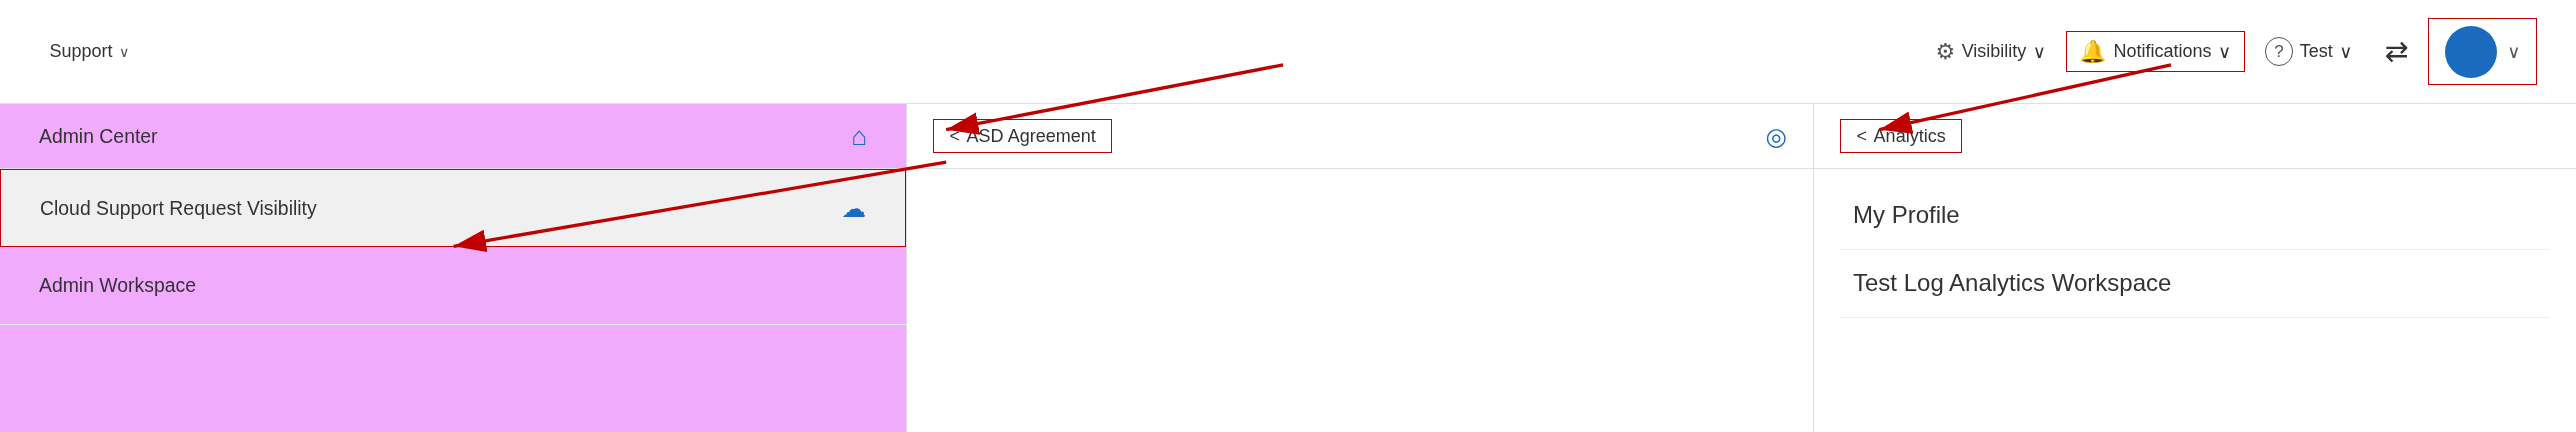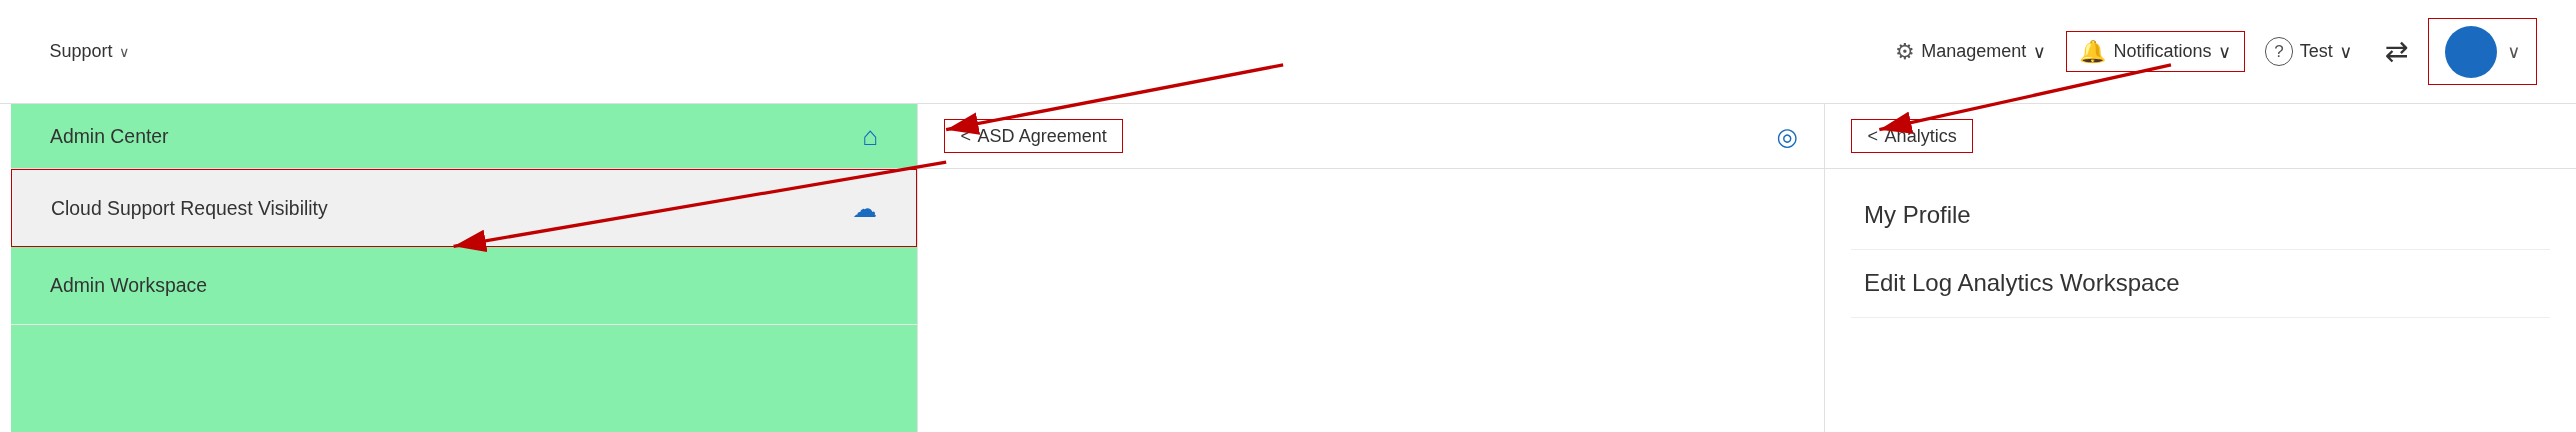--- a/index.html
+++ b/index.html
@@ -98,23 +98,22 @@
 
     
     .main-content {
       display: flex;
       height: 329px;
     }
 
     
     .left-panel {
       width: 907px;
-      background: #86efac;
+      background: #f0abfc;
       border-right: 0.6px solid #e0e0e0;
-      margin-left: 11px;
     }
 
     .left-panel-header {
       display: flex;
       align-items: center;
       height: 65px;
       padding: 0 39px;
       border-bottom: 0.6px solid #e0e0e0;
       gap: 13px;
     }
@@ -256,21 +255,21 @@
     <span>Support</span>
     <span class="chevron">∨</span>
   </div>
 
   <div class="nav-spacer"></div>
 
   <div class="nav-right">
 
     <div class="nav-right-item">
       <span class="icon management-icon">⚙</span>
-      <span>Management</span>
+      <span>Visibility</span>
       <span class="chevron">∨</span>
     </div>
 
     <div class="nav-right-item notifications-box">
       <span class="icon">🔔</span>
       <span>Notifications</span>
       <span class="chevron">∨</span>
     </div>
 
     <div class="nav-right-item">
@@ -324,21 +323,21 @@
       <div class="back-nav highlighted">
         <span class="back-icon">&lt;</span>
         <span>Analytics</span>
       </div>
     </div>
     <div class="right-panel-items">
       <div class="right-item">
         <span>My Profile</span>
       </div>
       <div class="right-item">
-        <span>Edit Log Analytics Workspace</span>
+        <span>Test Log Analytics Workspace</span>
       </div>
     </div>
   </div>
 
 </div>
 
 <svg class="arrows-overlay" xmlns="http://www.w3.org/2000/svg" viewBox="0 0 3975 668" width="2576" height="433">
 
   <defs>
     <marker id="arrowhead" markerWidth="10" markerHeight="7" refX="10" refY="3.5" orient="auto">

